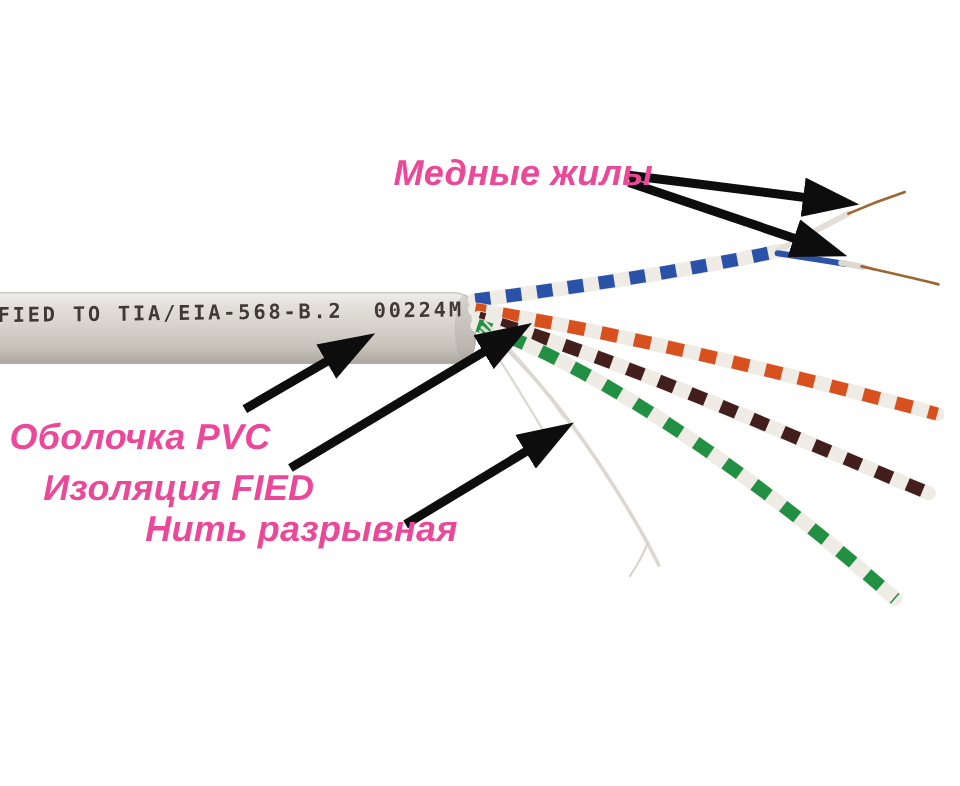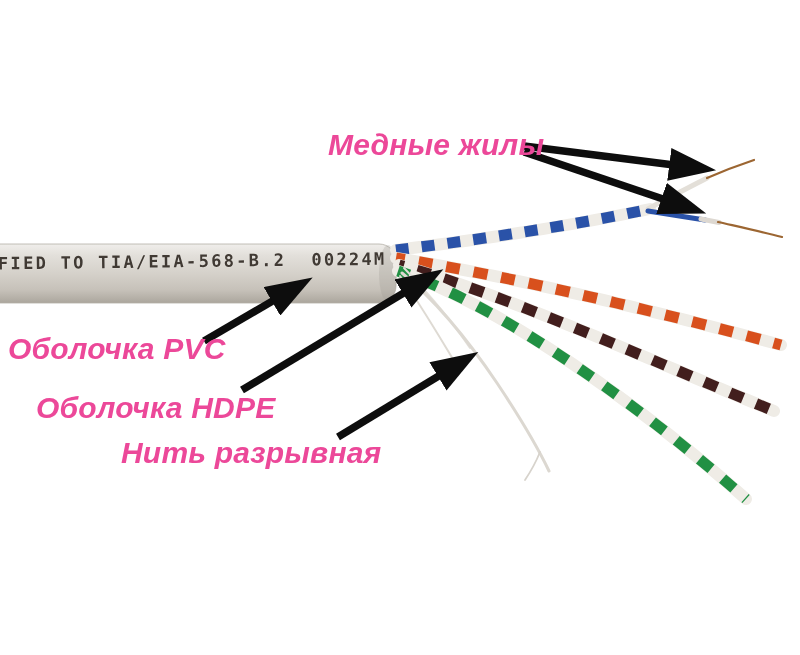--- a/index.html
+++ b/index.html
@@ -98,17 +98,17 @@
       <line x1="524" y1="152" x2="666" y2="200" marker-end="url(#ah)" stroke="#0d0d0d"></line>
       <line x1="204" y1="341" x2="276" y2="299" marker-end="url(#ah)" stroke="#0d0d0d"></line>
       <line x1="242" y1="390" x2="407" y2="291" marker-end="url(#ah)" stroke="#0d0d0d"></line>
       <line x1="338" y1="437" x2="442" y2="374" marker-end="url(#ah)" stroke="#0d0d0d"></line>
     </g>
   </svg>
 
   <div class="print">FIED TO TIA/EIA-568-B.2  00224M</div>
 
   <div class="label" style="left:328px;top:130px;">Медные жилы</div>
-  <div class="label" style="left:8px;top:334px;">Оболочка PVC</div>
-  <div class="label" style="left:36px;top:393px;">Оболочка HDPE</div>
-  <div class="label" style="left:121px;top:438px;">Нить разрывная</div>
+  <div class="label" style="left:8px;top:350px;">Оболочка PVC</div>
+  <div class="label" style="left:36px;top:393px;">Изоляция FIED</div>
+  <div class="label" style="left:121px;top:427px;">Нить разрывная</div>
 
 </div>
 
 </body></html>

